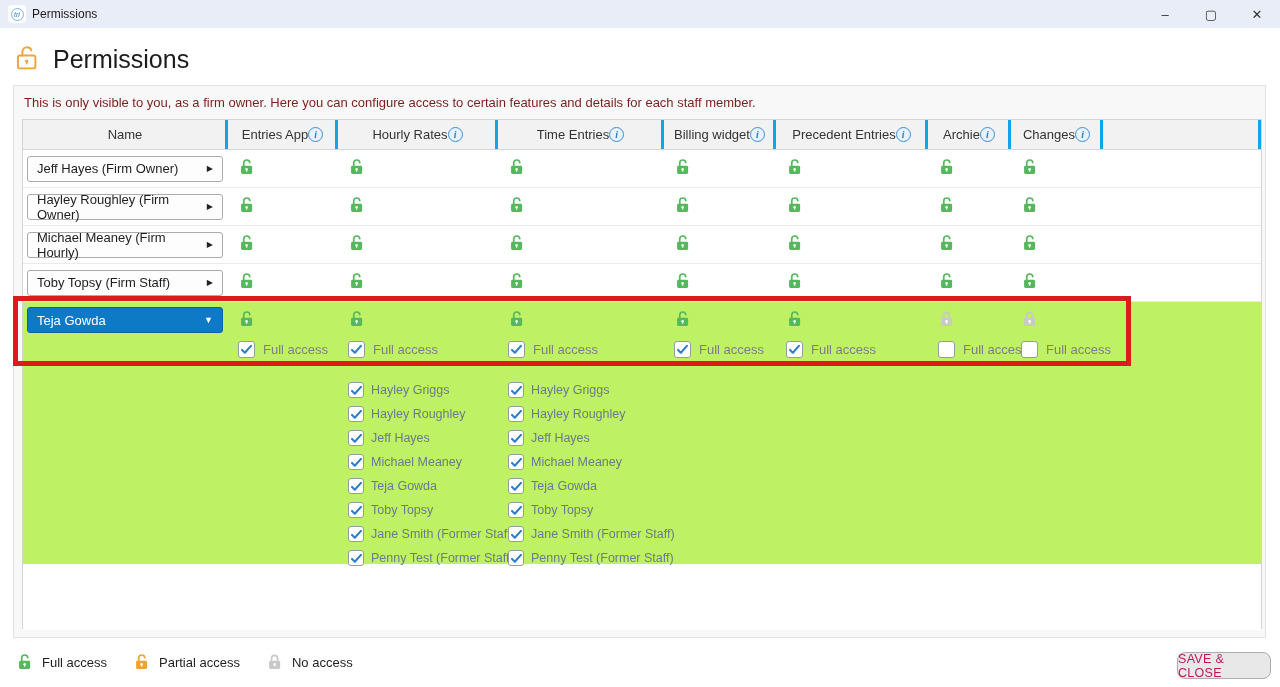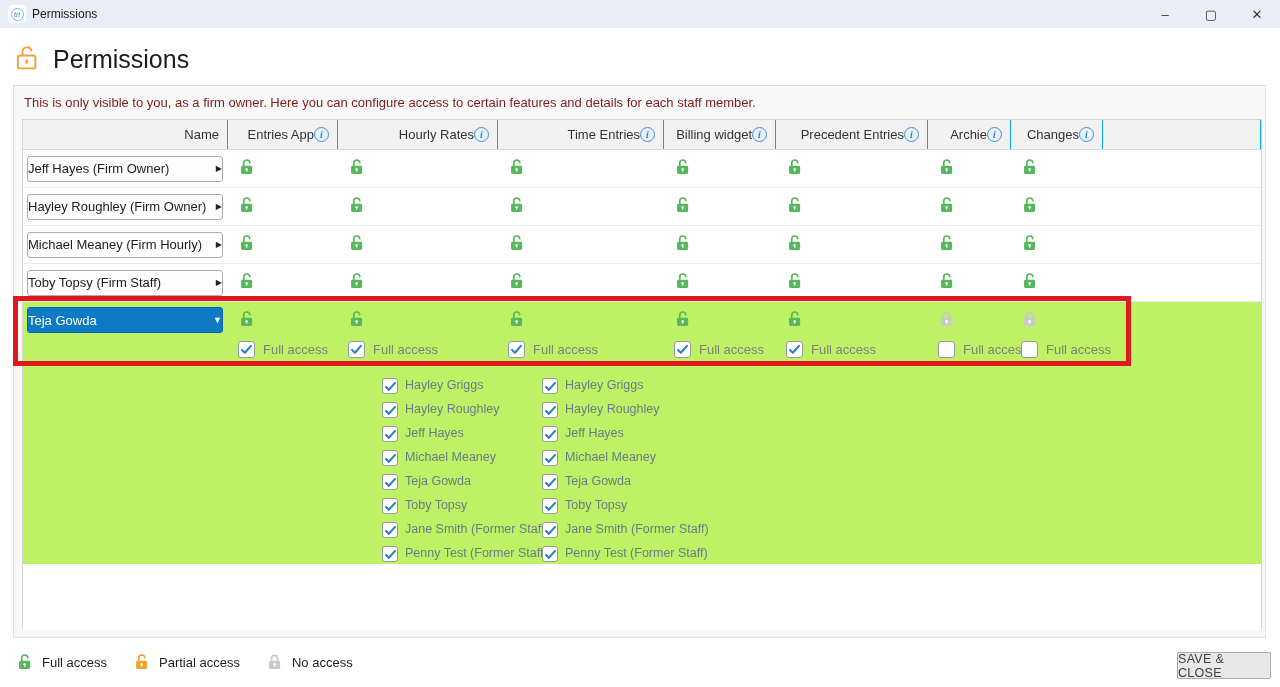--- a/index.html
+++ b/index.html
@@ -25,66 +25,66 @@
   .panel { position:absolute; left:13px; top:85px; width:1253px; height:553px;
     background:#f8f8f8; border:1px solid #e2e2e2; }
   .notice { font-size:13px; color:#7f1d1d; padding:9px 10px 8px 10px; }
 
   .perm-table { position:absolute; left:8px; top:33px; width:1240px; height:510px;
     background:#fff; border:1px solid #d5d5d5; }
   .grid-row { display:grid;
     grid-template-columns:205px 110px 160px 166px 112px 152px 83px 92px auto; }
 
   .thead { height:30px; background:#f2f2f2; border-bottom:1px solid #d8d8d8; }
-  .th { display:flex; align-items:center; justify-content:flex-end;
-    padding:0 8px 0 10px; border-right:1px solid #0ea5e9; font-size:13px; color:#333; }
+  .th { display:flex; align-items:center; justify-content:center;
+    padding:0 8px 0 10px; border-right:3px solid #0ea5e9; font-size:13px; color:#333; }
   .info-icon { width:15px; height:15px; border-radius:50%; background:#e8f2fc;
     border:1px solid #3b8ede; color:#2e7fd0; font-size:10px; font-weight:bold;
     font-family:"Liberation Serif",serif; font-style:italic;
     display:flex; align-items:center; justify-content:center; flex:0 0 auto; }
 
   .owner-row { height:38px; border-bottom:1px solid #ebebeb; align-items:center; }
   .name-cell { padding-left:4px; }
   .name-btn { width:196px; height:26px; background:#fdfdfd; border:1px solid #ababab;
     border-radius:3px; display:flex; align-items:center; justify-content:space-between;
-    padding:0 0; font-size:13px; color:#1d1d1d; cursor:pointer; }
+    padding:0 9px; font-size:13px; color:#1d1d1d; cursor:pointer; }
   .name-btn .arrow { font-size:8px; color:#222; }
   .lock-cell { padding-left:10px; }
 
   .selected-row { background:#bef264; height:262px; align-items:start; }
   .selected-row .name-cell { padding-top:5px; }
   .name-btn.selected { background:#0e79c4; border-color:#0a66a8; color:#fff; }
   .name-btn.selected .arrow { color:#fff; font-size:9px; }
   .perm-cell { padding:8px 0 0 10px; display:flex; flex-direction:column; }
   .fa-line { display:flex; align-items:center; gap:8px; margin-top:7px; height:22px; }
   .fa-label { font-size:13px; color:#7f7f7f; white-space:nowrap; }
   .fa-underline { height:0; border-bottom:1px solid #9b9b9b; margin-top:4px; }
   .staff-list { margin-top:13px; }
-  .staff-item { display:flex; align-items:flex-start; gap:7px; height:24px;margin-left:34px; }
+  .staff-item { display:flex; align-items:center; gap:7px; height:24px; }
   .staff-item .staff-label { font-size:12.5px; color:#6b7a8d; white-space:nowrap; }
 
   .checkbox { width:17px; height:17px; background:#fff; border:1px solid #959ba1;
     border-radius:3px; display:inline-flex; align-items:center; justify-content:center;
     flex:0 0 auto; cursor:pointer; }
   .checkbox.small { width:16px; height:16px; }
 
   .empty-strip { height:66px; background:#fff; }
 
   
   .annotation { position:absolute; left:13px; top:296px; width:1118px; height:70px;
     border:5px solid #dd1a1f; pointer-events:none; z-index:20; }
 
   
   .footer { position:absolute; left:0; top:638px; width:1280px; height:49px;
     display:flex; align-items:center; }
   .legend { display:flex; align-items:center; gap:26px; margin-left:16px; }
   .legend-item { display:flex; align-items:center; gap:9px; font-size:13px; color:#1f1f1f; }
   .save-btn { position:absolute; right:9px; top:14px; width:94px; height:27px;
-    background:#e8e8e8; border:1px solid #acacac; border-radius:2px;
-    font-size:12.5px; color:#404040; letter-spacing:.3px;
+    background:#e8e8e8; border:1px solid #acacac; border-radius:8px;
+    font-size:12.5px; color:#be185d; letter-spacing:.3px;
     display:flex; align-items:center; justify-content:center; cursor:pointer;
     font-family:"Liberation Sans",sans-serif; }
 </style>
 </head>
 <body>
 
 <div class="titlebar">
   <div class="app-logo">
     <span>tri</span>
   </div>

